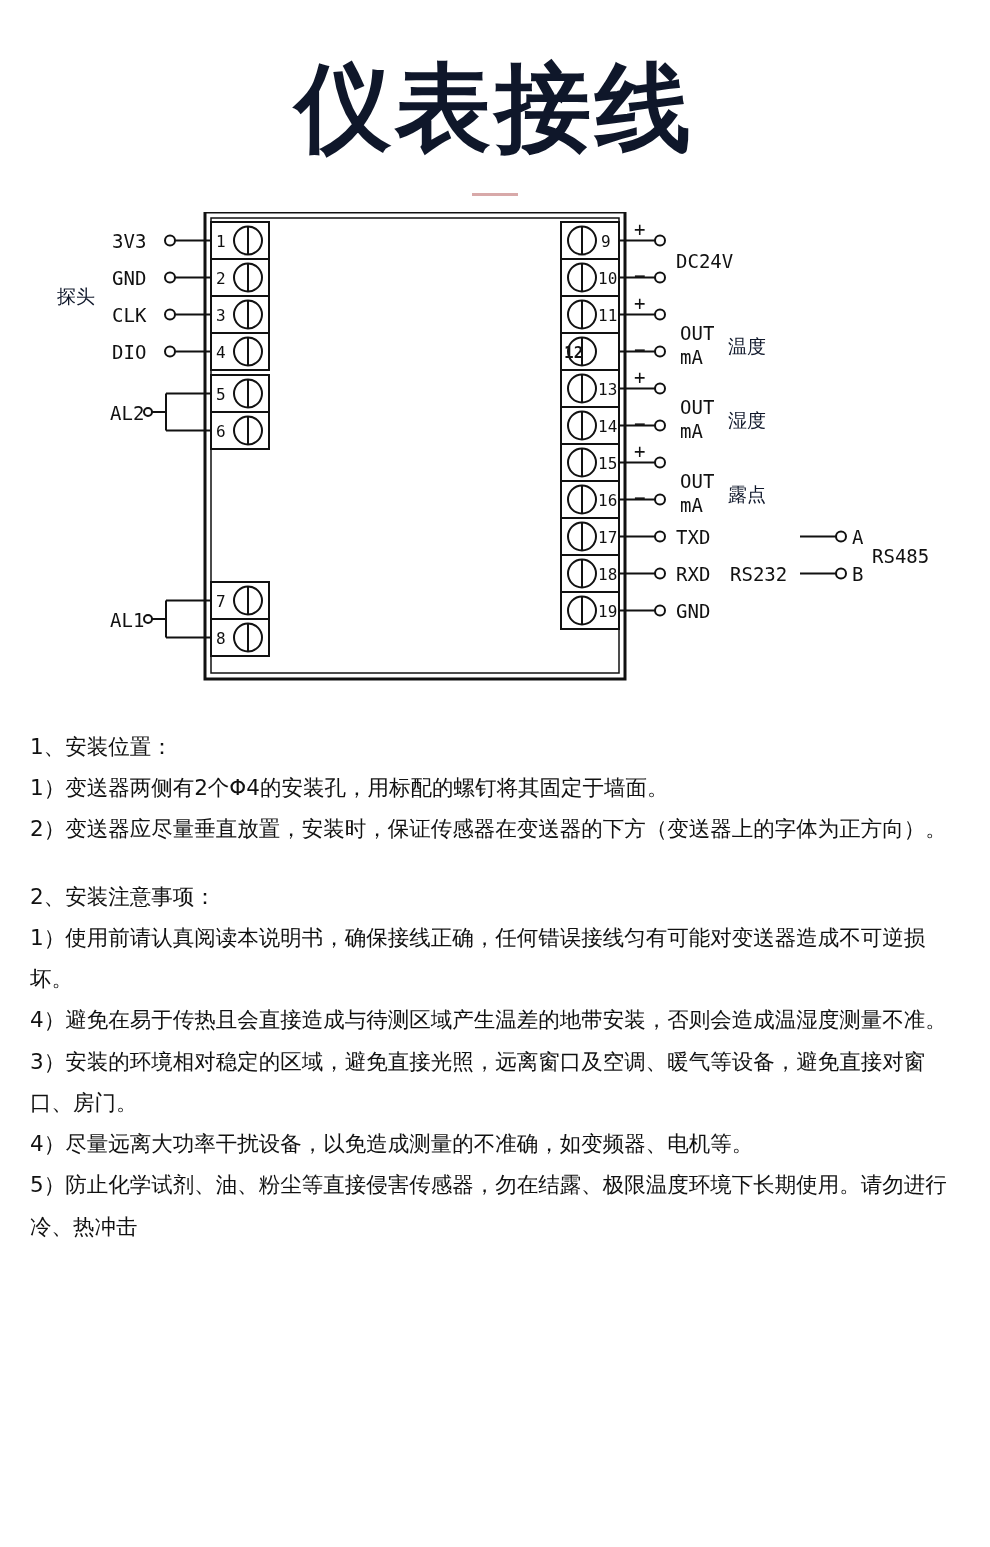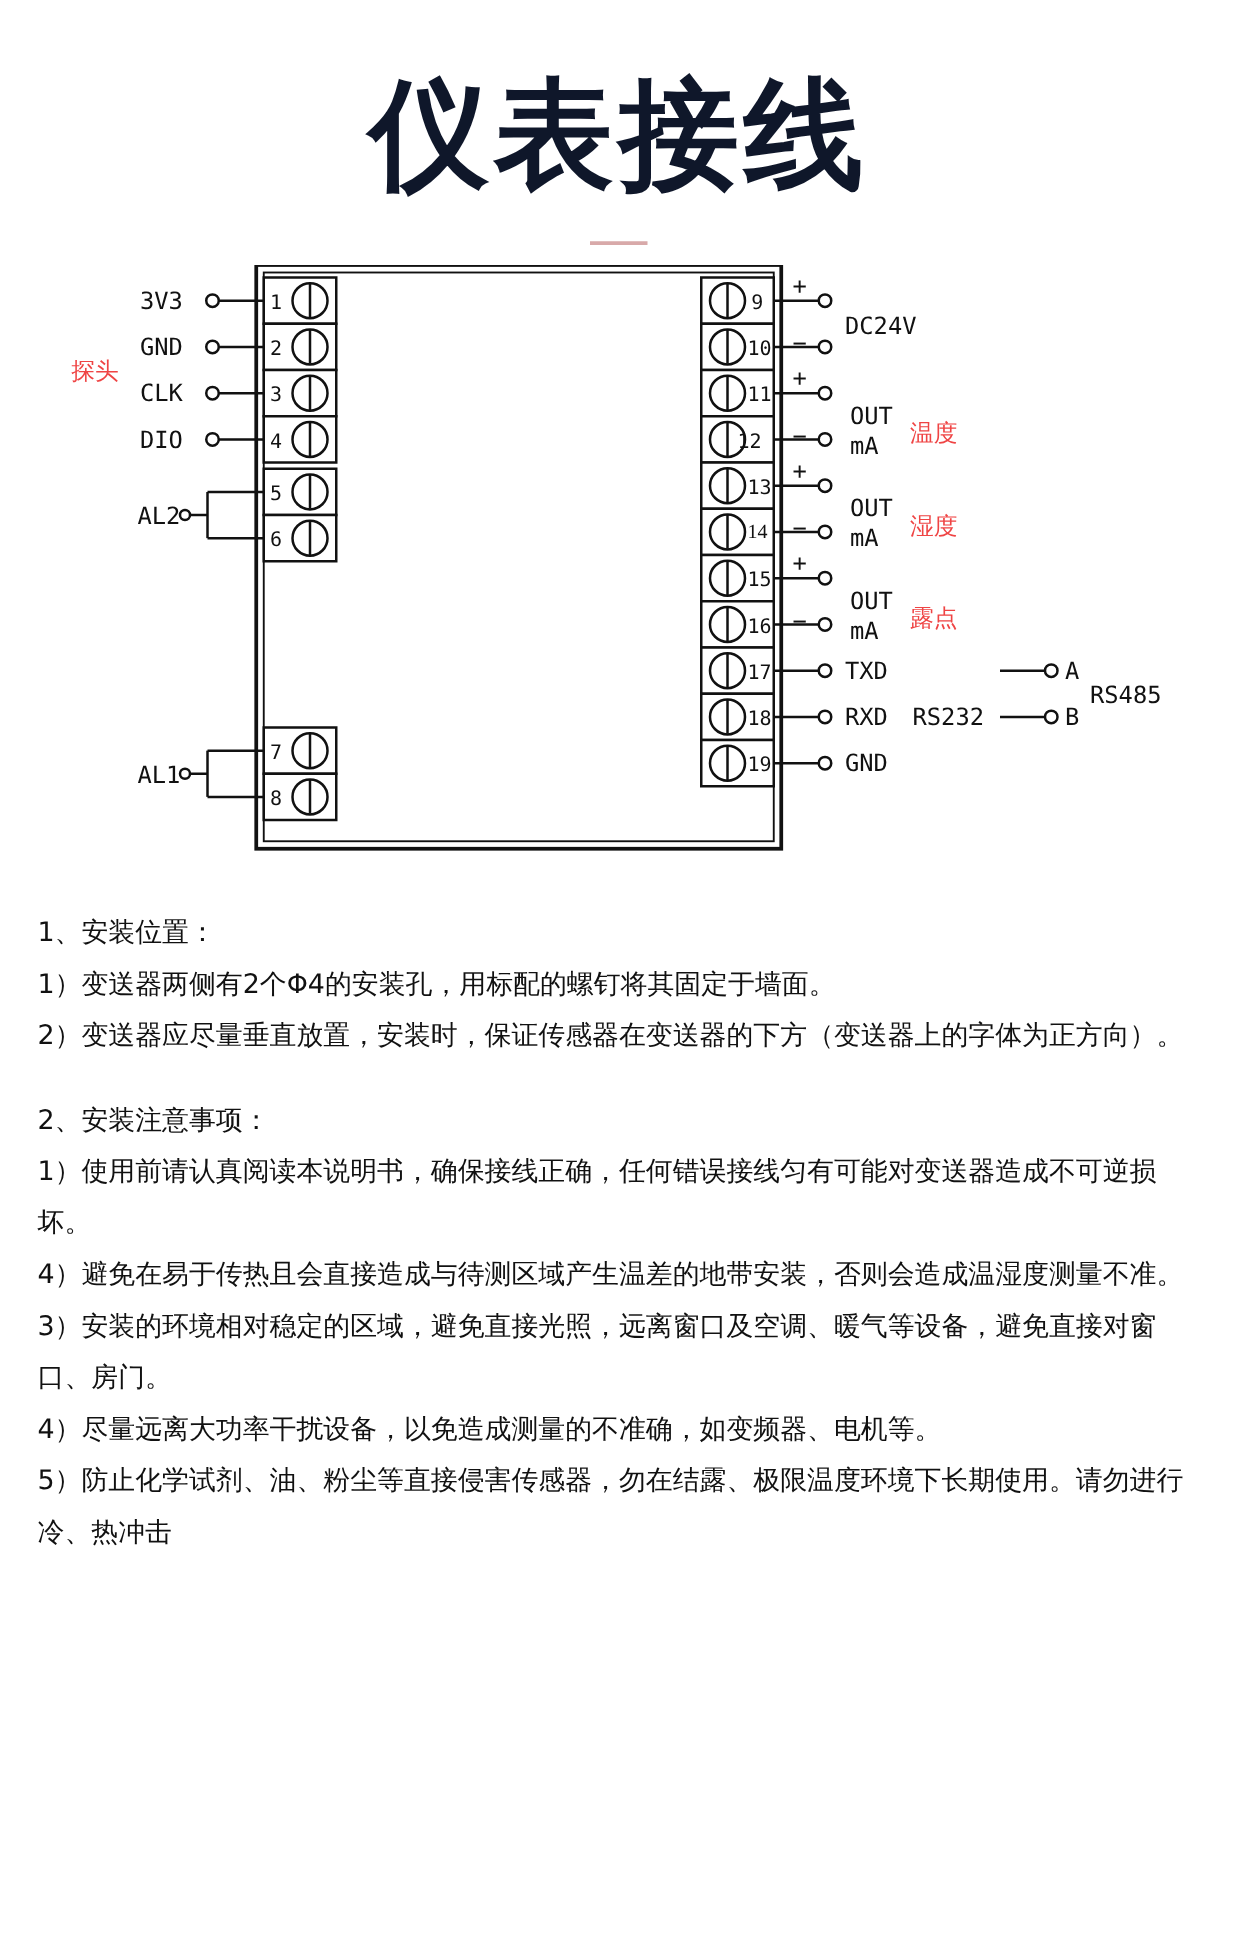--- a/index.html
+++ b/index.html
@@ -45,21 +45,21 @@
     position: absolute;
     font-size: 19px;
     font-family: "DejaVu Sans Mono", "Liberation Mono", monospace;
     color: #111;
     white-space: nowrap;
   }
   .diagram .cn {
     position: absolute;
     font-size: 19px;
     font-family: "DejaVu Sans", "Liberation Sans", sans-serif;
-    color: #ef4444;
+    color: #0f172a;
     white-space: nowrap;
   }
   .diagram .num {
     position: absolute;
     font-size: 16px;
     font-family: "DejaVu Sans Mono", "Liberation Mono", monospace;
     color: #111;
   }
   .diagram .sign {
     position: absolute;
@@ -235,23 +235,23 @@
     <div class="num" style="left:216px; top:94px;">3</div>
     <div class="num" style="left:216px; top:131px;">4</div>
     <div class="num" style="left:216px; top:173px;">5</div>
     <div class="num" style="left:216px; top:210px;">6</div>
     <div class="num" style="left:216px; top:380px;">7</div>
     <div class="num" style="left:216px; top:417px;">8</div>
 
     <div class="num" style="left:601px; top:20px;">9</div>
     <div class="num" style="left:598px; top:57px;">10</div>
     <div class="num" style="left:598px; top:94px;text-align:right;">11</div>
-    <div class="num" style="left:590px; top:131px;">12</div>
+    <div class="num" style="left:564px; top:131px;font-weight:bold;">12</div>
     <div class="num" style="left:598px; top:168px;">13</div>
-    <div class="num" style="left:598px; top:205px;font-family:Liberation Serif, serif;">14</div>
+    <div class="num" style="left:598px; top:205px;">14</div>
     <div class="num" style="left:598px; top:242px;">15</div>
     <div class="num" style="left:598px; top:279px;">16</div>
     <div class="num" style="left:598px; top:316px;">17</div>
     <div class="num" style="left:598px; top:353px;">18</div>
     <div class="num" style="left:598px; top:390px;">19</div>
 
     <div class="lbl" style="left:112px; top:18px;">3V3</div>
     <div class="lbl" style="left:112px; top:55px;">GND</div>
     <div class="lbl" style="left:112px; top:92px;">CLK</div>
     <div class="lbl" style="left:112px; top:129px;">DIO</div>

